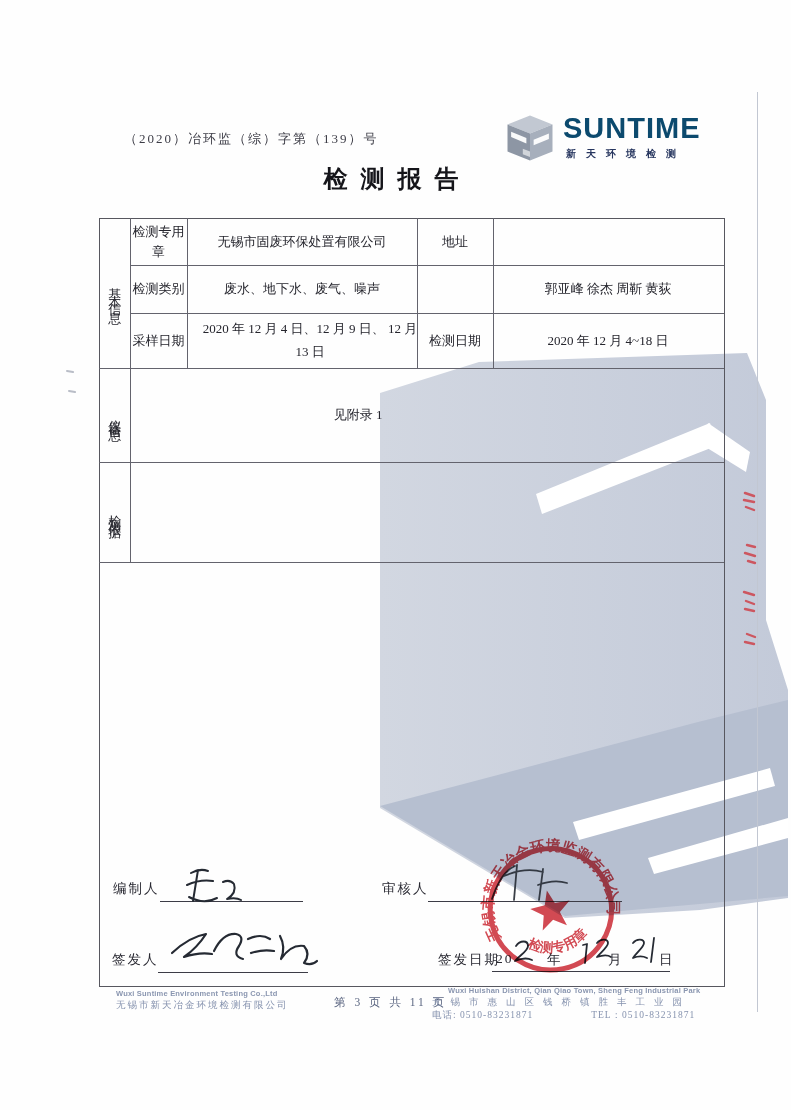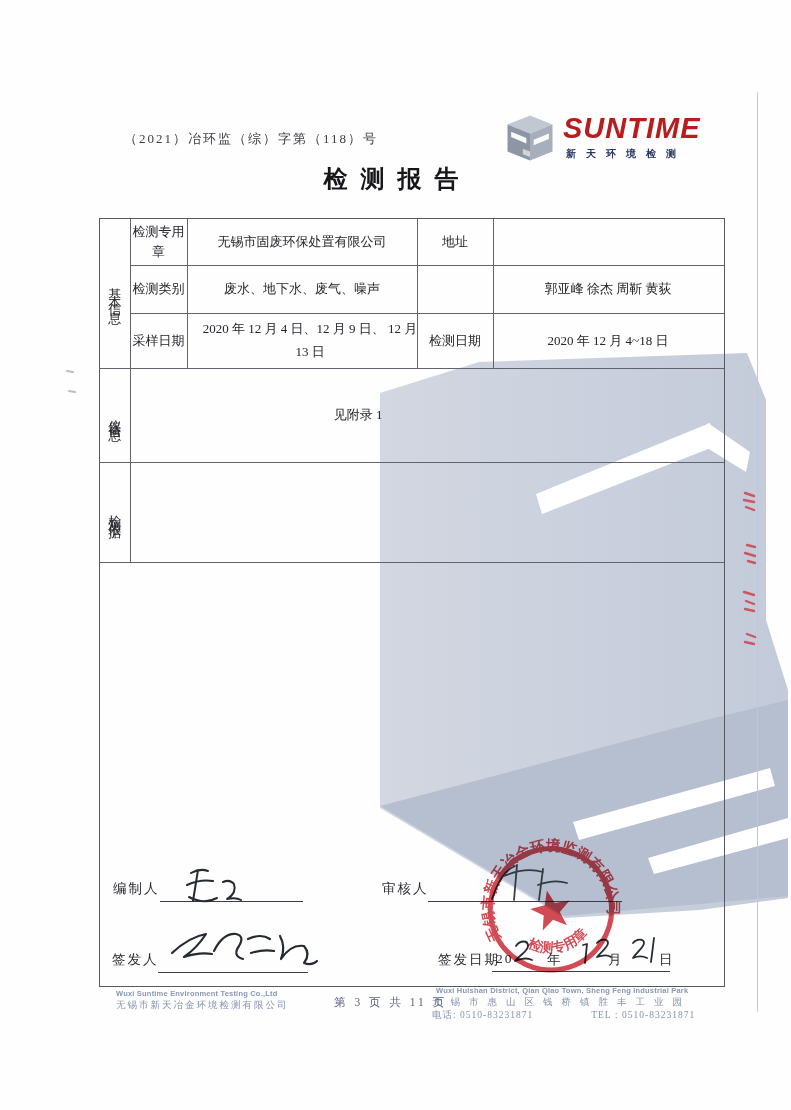--- a/index.html
+++ b/index.html
@@ -10,21 +10,21 @@
     color:#2b2b33;
   }
   .abs{position:absolute;}
   
   .report-no{left:124px;top:130px;font-size:13px;letter-spacing:2px;color:#3c3c46;}
   .doc-title{left:0;right:0;top:163px;text-align:center;font-size:24px;letter-spacing:13px;
     padding-left:4px;color:#15151a;font-weight:600;}
   .logo-wrap{left:503px;top:110px;width:200px;height:58px;}
   .logo-cube{position:absolute;left:0;top:1px;}
   .logo-text{position:absolute;left:60px;top:2px;font-family:"Liberation Sans","DejaVu Sans",sans-serif;
-    font-weight:bold;font-size:29px;letter-spacing:1px;color:#b91c1c;font-style:italic;}
+    font-weight:bold;font-size:29px;letter-spacing:1px;color:#0c4a6e;}
   .logo-sub{position:absolute;left:63px;top:37px;font-size:10px;font-weight:bold;
     letter-spacing:10px;color:#27365f;white-space:nowrap;}
   
   .hline,.vline{background:#63636d;}
   .outer-border{left:99px;top:218px;width:624px;height:767px;border:1px solid #57575f;}
   
   .cell{display:flex;align-items:center;justify-content:center;text-align:center;
     font-size:13px;line-height:1.5;color:#25252d;}
   .vert{writing-mode:vertical-rl;text-orientation:upright;}
   
@@ -52,21 +52,21 @@
       </linearGradient>
     </defs>
     <polygon points="380,393 479,362 747,353 766,400 766,620 788,690 788,898 700,910 565,918 380,808" fill="url(#wg)"></polygon>
     <polygon points="380,806 698,722 788,700 788,896 565,916" fill="#b6bfd0"></polygon>
     <polygon points="536,494 710,423 716,446 542,514" fill="#ffffff"></polygon>
     <polygon points="708,423 750,452 746,472 704,446" fill="#ffffff"></polygon>
     <polygon points="573,822 770,768 775,786 579,840" fill="#ffffff"></polygon>
     <polygon points="648,858 788,818 788,838 654,874" fill="#ffffff"></polygon>
   </svg>
 
-  <div class="abs report-no" style="z-index:2">（2021）冶环监（综）字第（118）号</div>
+  <div class="abs report-no" style="z-index:2">（2020）冶环监（综）字第（139）号</div>
   <div class="abs doc-title" style="z-index:2">检测报告</div>
 
   <div class="abs logo-wrap" style="z-index:2">
     <svg class="logo-cube" width="54" height="54" viewBox="0 0 60 60">
       <polygon points="30,5 55,15 30,25 5,15" fill="#c2c8d2"></polygon>
       <polygon points="5,15 30,25 30,55 5,45" fill="#8d96a4"></polygon>
       <polygon points="55,15 30,25 30,55 55,45" fill="#a7afbc"></polygon>
       <polygon points="9,23 26,30 26,36 9,29" fill="#ffffff" opacity="0.95"></polygon>
       <polygon points="34,32 51,25 51,31 34,38" fill="#ffffff" opacity="0.95"></polygon>
       <polygon points="22,42 30,45 30,51 22,48" fill="#ffffff" opacity="0.6"></polygon>
@@ -168,20 +168,20 @@
       <textPath href="#botArc" startOffset="50%" text-anchor="middle">检测专用章</textPath>
     </text>
     <path fill="#d03a44" d="M80,61 L85.6,76.3 L101.9,76.9 L89,86.9 L93.5,102.6 L80,93.5 L66.5,102.6 L71,86.9 L58.1,76.9 L74.4,76.3 Z"></path>
   </svg>
 
   <div class="abs scan-line" style="z-index:3"></div>
 
   <div class="abs f-en" style="z-index:2;left:116px;top:989px">Wuxi Suntime Environment Testing Co.,Ltd</div>
   <div class="abs f-cn" style="z-index:2;left:116px;top:999px">无锡市新天冶金环境检测有限公司</div>
   <div class="abs f-page" style="z-index:2;left:334px;top:995px">第 3 页 共 11 页</div>
-  <div class="abs f-en" style="z-index:2;left:436px;top:986px">Wuxi Huishan District, Qian Qiao Town, Sheng Feng Industrial Park</div>
+  <div class="abs f-en" style="z-index:2;left:448px;top:986px">Wuxi Huishan District, Qian Qiao Town, Sheng Feng Industrial Park</div>
   <div class="abs f-addr-cn" style="z-index:2;left:432px;top:996px">无锡市惠山区钱桥镇胜丰工业园</div>
   <div class="abs f-tel" style="z-index:2;left:432px;top:1009px">
     <span>电话: 0510-83231871</span>
     <span>TEL：0510-83231871</span>
   </div>
 
 </div>
 
 </body></html>

